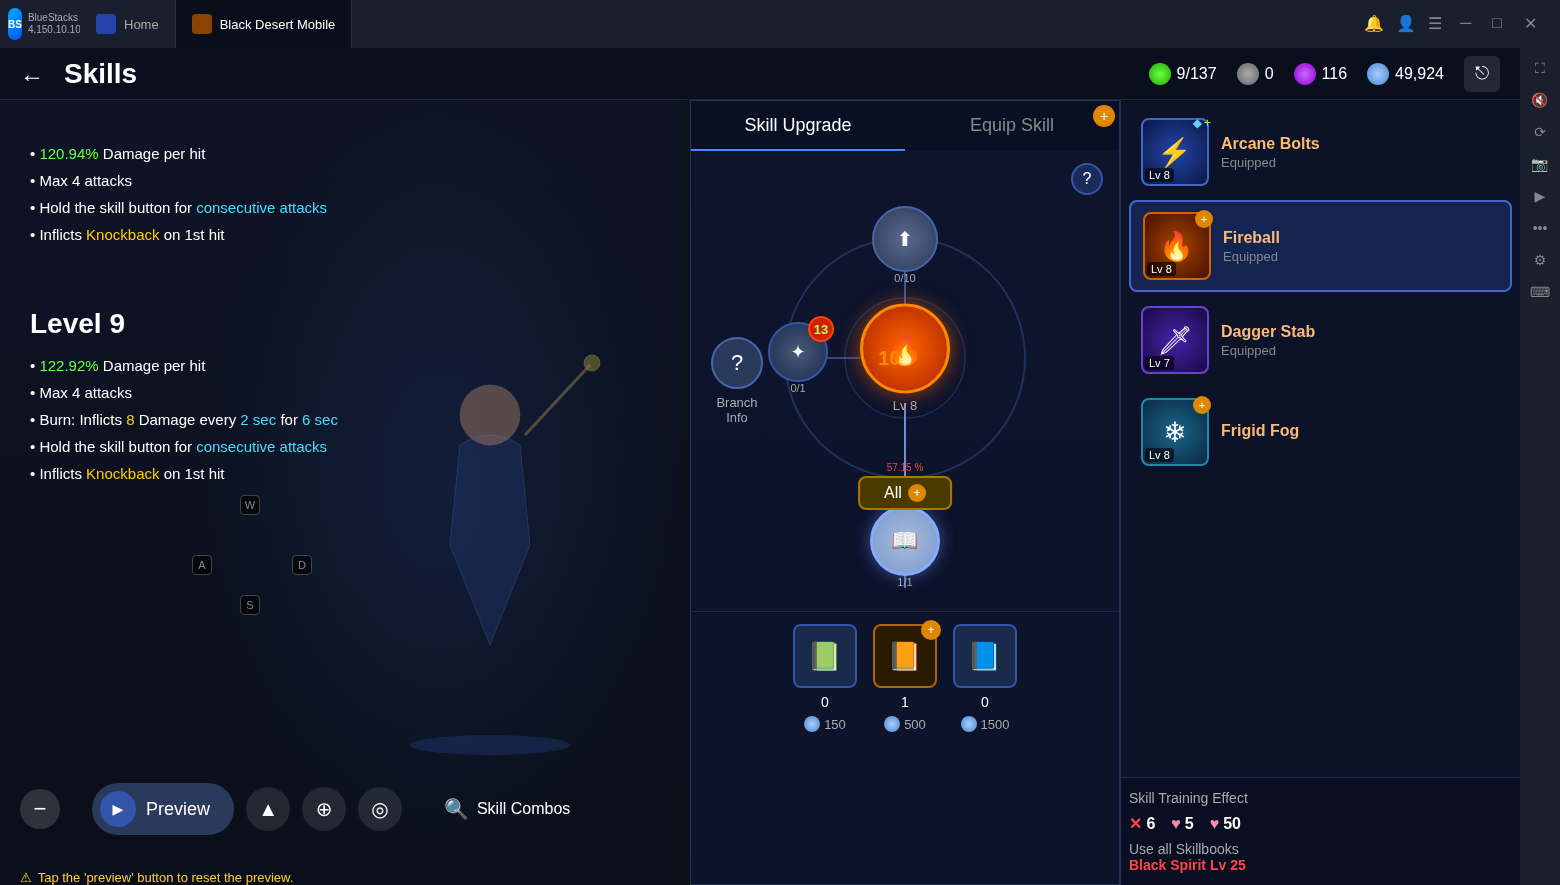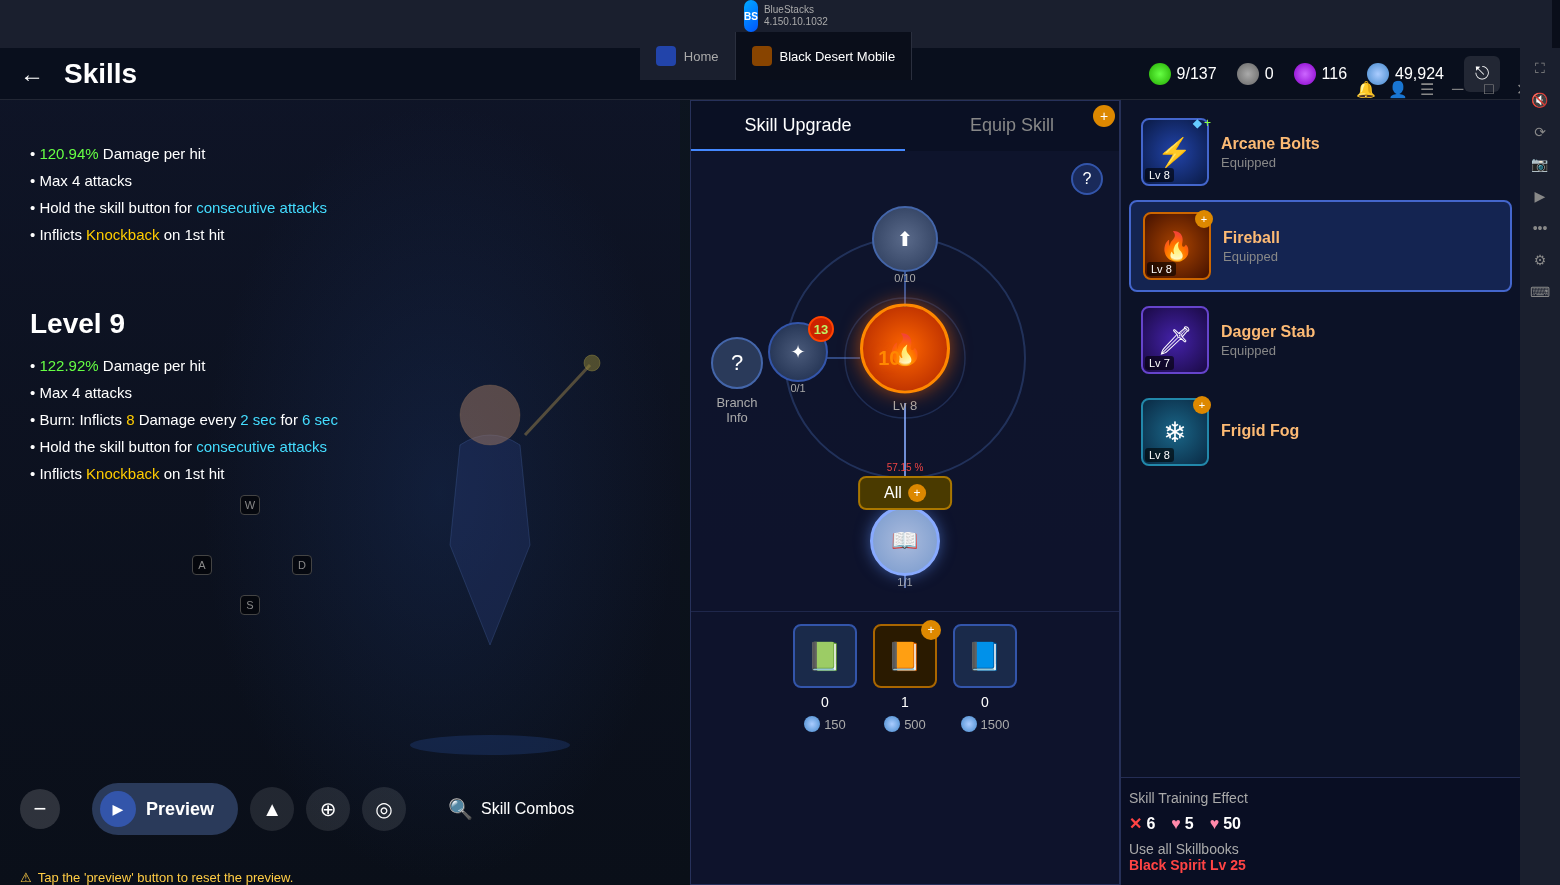--- a/index.html
+++ b/index.html
@@ -9,27 +9,26 @@
       overflow: hidden;
       font-family: 'Arial', sans-serif;
       background: #0a0e1a;
       color: white;
       position: relative;
     }
 
     
     .topbar {
       position: absolute;
-      top: 0; left: 0; right: 8px;
+      top: 0; left: 0; right: 0;
       height: 48px;
       background: #1a1f2e;
       display: flex;
       align-items: center;
       z-index: 100;
-      flex-direction: column;
     }
     .bs-logo {
       width: 80px;
       height: 48px;
       background: #1a1f2e;
       display: flex;
       align-items: center;
       padding: 0 8px;
       gap: 6px;
     }
@@ -194,21 +193,21 @@
       cursor: pointer;
     }
     .preview-play {
       width: 36px; height: 36px;
       background: #3355aa;
       border-radius: 50%;
       display: flex; align-items: center; justify-content: center;
       font-size: 14px;
       color: white;
     }
-    .preview-text { font-size: 18px; font-weight: bold; color: white; }
+    .preview-text { font-size: 18px; font-weight: normal; color: white; }
     .ctrl-btn {
       width: 44px; height: 44px;
       background: rgba(255,255,255,0.1);
       border-radius: 50%;
       display: flex; align-items: center; justify-content: center;
       font-size: 20px;
       cursor: pointer;
       color: white;
     }
     .minus-btn {

